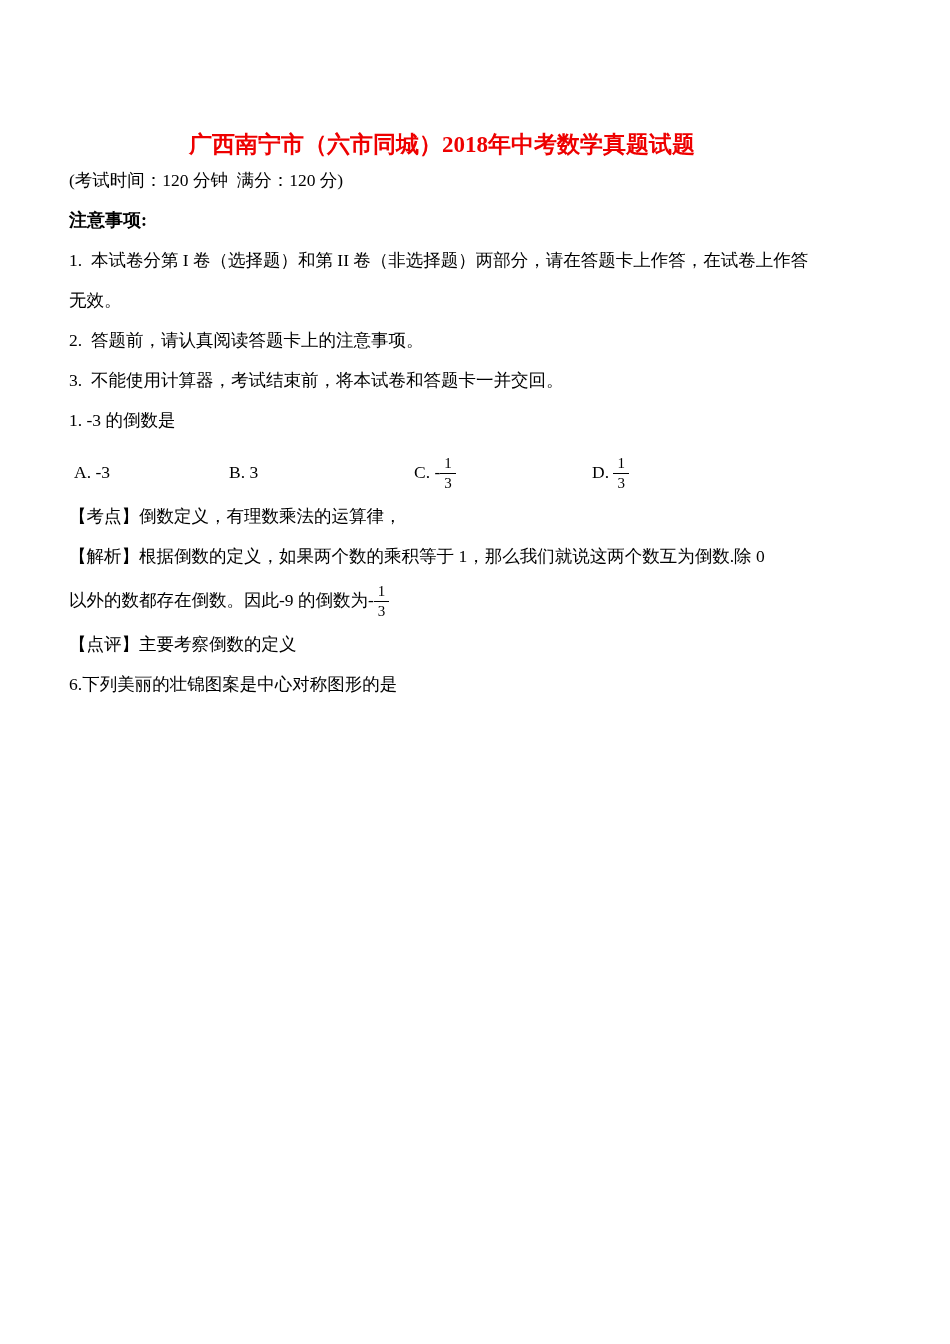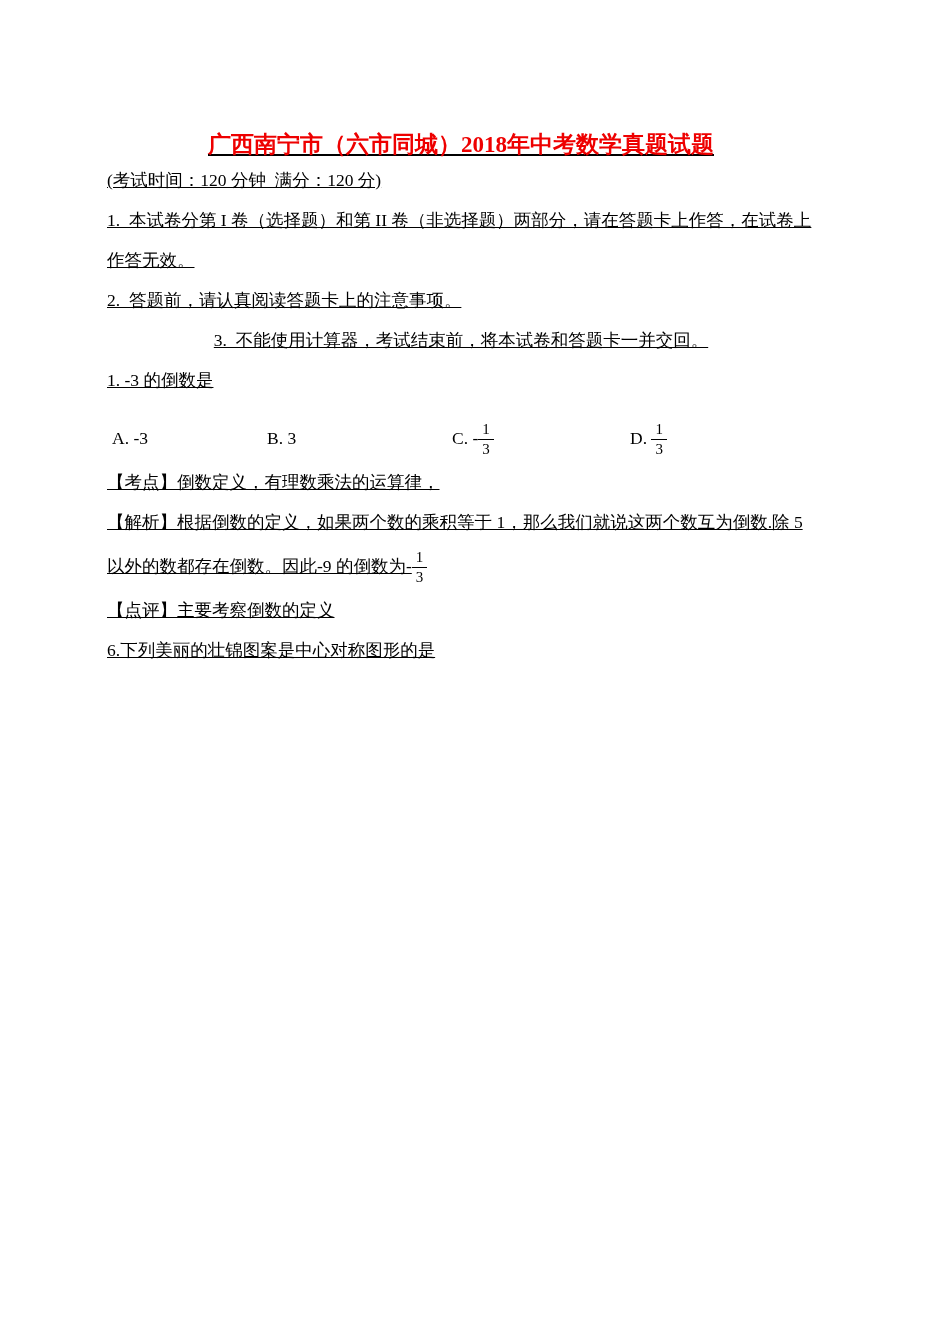--- a/index.html
+++ b/index.html
@@ -4,38 +4,38 @@
 <style>
   html,body { margin:0; padding:0; background:#ffffff; }
   .page {
     position:relative;
     width:950px; height:1344px;
     background:#ffffff;
     color:#000000;
     font-family:"Liberation Serif","DejaVu Serif",serif;
     overflow:hidden;
   }
-  .content { padding:130px 135px 0 107px;text-decoration:underline; }
+  .content { padding:130px 135px 0 69px; }
   .content p { margin:0; white-space:pre-wrap; }
   .title {
     text-align:center;
     font-size:23px;
     font-weight:bold;
     color:#ee0000;
     line-height:30px;
   }
   .subtitle { text-align:left; font-size:17.5px; line-height:40px; margin-top:8px; }
   .notice-heading { font-weight:bold; font-size:18px; line-height:40px; }
   .body-text { font-size:17.5px; line-height:40px; }
   .bold { font-weight:bold; }
-  .item3 { margin-top:5px;text-align:center; }
+  .item3 { margin-top:5px; }
   .section-heading { margin-top:28px; }
   .q1 { margin-top:8px; }
   .q2 { margin-top:2px; }
-  .options-row { position:relative; height:48px; margin-top:14px; font-size:17.5px; }
+  .options-row { position:relative; height:48px; margin-top:8px; font-size:17.5px; }
   .options-row .opt { position:absolute; top:0; line-height:48px; white-space:nowrap; }
   .opt-a { left:5px; }
   .opt-b { left:160px; }
   .opt-c { left:345px; }
   .opt-d { left:523px; }
   .frac {
     display:inline-block;
     text-align:center;
     vertical-align:middle;
     line-height:1.15;
@@ -45,29 +45,30 @@
   .frac .den { display:block; padding-top:1px; }
   .analysis2 { line-height:48px; }
 </style>
 </head>
 <body>
 
 <div class="page">
   <div class="content">
     <p class="title">广西南宁市（六市同城）2018年中考数学真题试题</p>
     <p class="subtitle">(考试时间：120 分钟  满分：120 分)</p>
+    <p class="notice-heading">注意事项:</p>
     <p class="body-text">1.  本试卷分第 I 卷（选择题）和第 II 卷（非选择题）两部分，请在答题卡上作答，在试卷上作答无效。</p>
     <p class="body-text">2.  答题前，请认真阅读答题卡上的注意事项。</p>
     <p class="body-text item3">3.  不能使用计算器，考试结束前，将本试卷和答题卡一并交回。</p>
     <p class="body-text q1">1. -3 的倒数是</p>
     <div class="options-row">
         <span class="opt opt-a">A. -3</span>
         <span class="opt opt-b">B. 3</span>
         <span class="opt opt-c"><span>C. -</span><span class="frac"><span class="num">1</span><span class="den">3</span></span></span>
         <span class="opt opt-d"><span>D. </span><span class="frac"><span class="num">1</span><span class="den">3</span></span></span>
       </div>
     <p class="body-text">【考点】倒数定义，有理数乘法的运算律，</p>
-    <p class="body-text">【解析】根据倒数的定义，如果两个数的乘积等于 1，那么我们就说这两个数互为倒数.除 5</p>
+    <p class="body-text">【解析】根据倒数的定义，如果两个数的乘积等于 1，那么我们就说这两个数互为倒数.除 0</p>
     <p class="body-text analysis2"><span>以外的数都存在倒数。因此-9 的倒数为-</span><span class="frac"><span class="num">1</span><span class="den">3</span></span></p>
     <p class="body-text">【点评】主要考察倒数的定义</p>
     <p class="body-text q2">6.下列美丽的壮锦图案是中心对称图形的是</p>
   </div>
 </div>
 
 </body></html>

